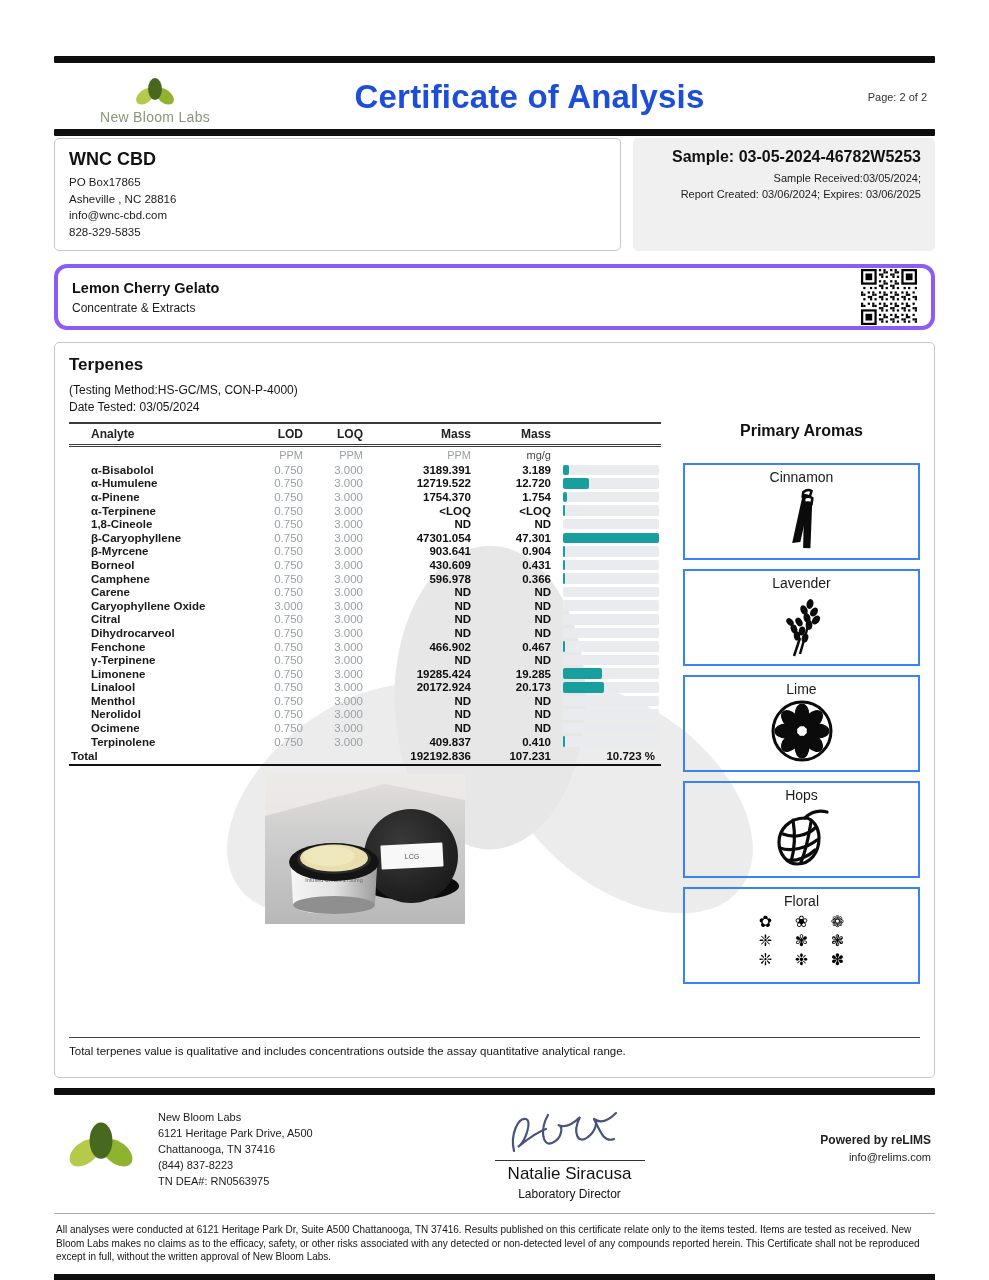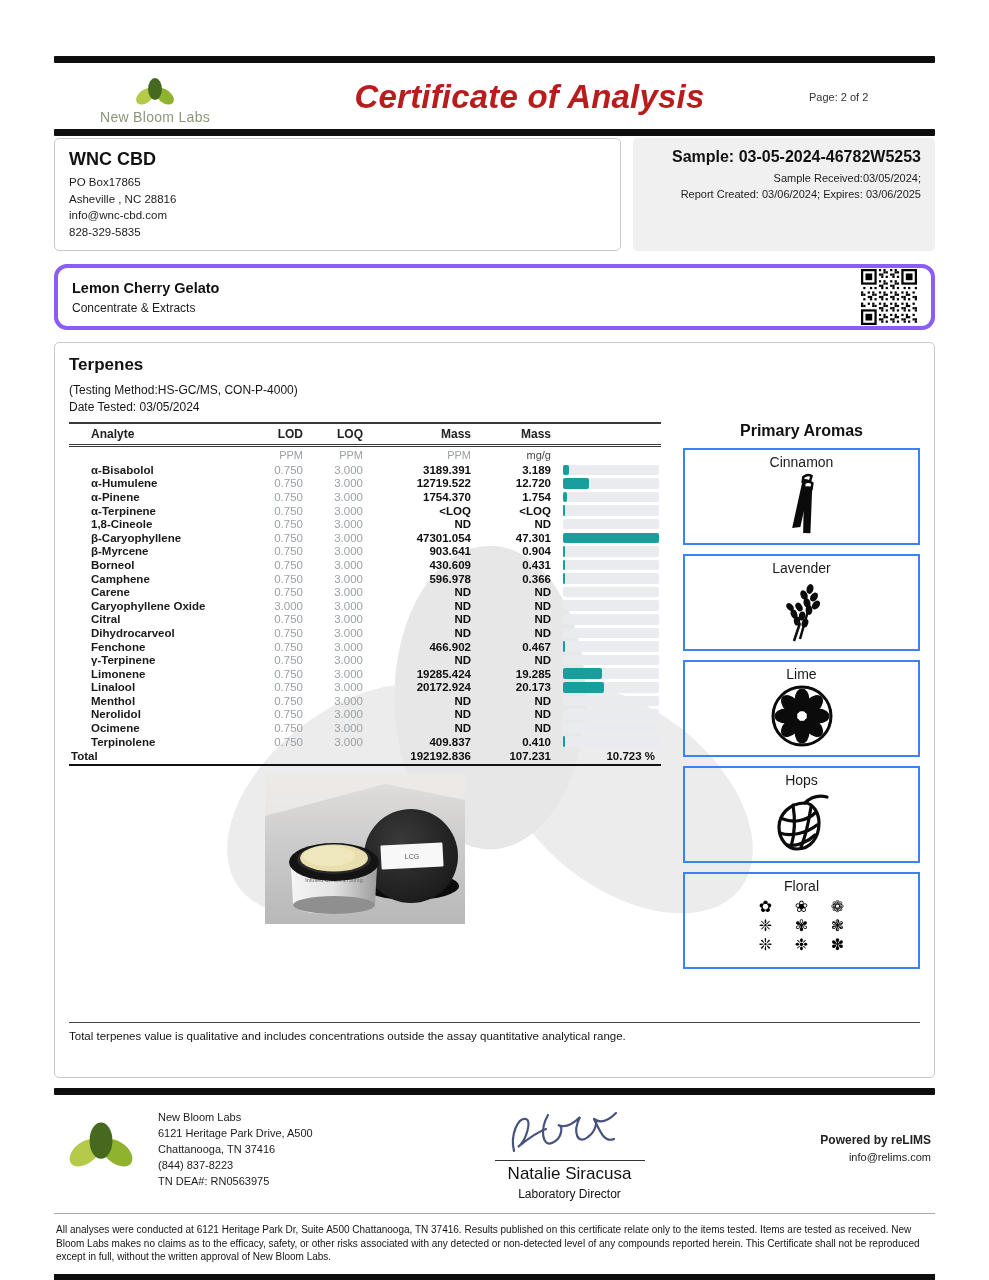--- a/index.html
+++ b/index.html
@@ -10,22 +10,22 @@
   
   .watermark { position:absolute; left:130px; top:340px; width:720px; height:760px; z-index:0; pointer-events:none; }
 
   .bar { background:#0e0e0e; height:7px; border-radius:1px; }
 
   
   .hdr-row { display:flex; align-items:center; padding:8px 6px 6px 6px; height:66px; }
   .logo-block { width:190px; text-align:center; }
   .logo-block svg { display:block; margin:0 auto; }
   .logo-text { font-size:14px; color:#8b9679; letter-spacing:.3px; margin-top:1px; }
-  .doc-title { flex:1; text-align:center; font-size:33px; font-weight:600; color:#b91c1c; letter-spacing:.2px;font-style:italic; }
-  .page-num { width:120px; font-size:11px; color:#333; padding-right:2px; }
+  .doc-title { flex:1; text-align:center; font-size:33px; font-weight:600; color:#1d4ed8; letter-spacing:.2px; }
+  .page-num { width:120px; text-align:right; font-size:11px; color:#333; padding-right:2px; }
 
   
   .boxes-row { display:flex; gap:12px; margin-top:2px; }
   .client-box { flex:1; border:1px solid #c9c9c9; border-radius:5px; padding:10px 14px; background:#fff; }
   .client-name { font-size:18px; font-weight:bold; margin-bottom:4px; }
   .client-line { font-size:11.5px; line-height:16.5px; color:#1c1c1c; }
   .sample-box { width:302px; background:#f0f0f0; border-radius:5px; padding:10px 14px; text-align:right; }
   .sample-id { font-size:16px; font-weight:bold; margin-bottom:4px; }
   .sample-line { font-size:11px; line-height:16px; color:#1c1c1c; }
 
@@ -56,21 +56,21 @@
   .tbl td.m { font-weight:bold; color:#0f0f0f; text-align:right; }
   .c-lod { width:60px; } .c-loq { width:60px; } .c-ppm { width:108px; } .c-mgg { width:80px; } .c-bar { width:104px; }
   td.barcell { padding-left:10px; }
   .track { width:96px; height:10.5px; background:#e9ebee; border-radius:2px; position:relative; }
   .fill { position:absolute; left:0; top:0; bottom:0; background:#199e9e; border-radius:2px; }
   .tbl tr.total { border-bottom:2.5px solid #111; }
   .tbl tr.total td { font-weight:bold; padding:2px; }
   .tbl tr.total td.pct { text-align:right; padding-right:6px; font-weight:bold; }
 
   
-  .aromas-title { text-align:center; font-size:16px; font-weight:bold; margin-bottom:8px; }
+  .aromas-title { text-align:center; font-size:16px; font-weight:bold; margin-bottom:23px; }
   .aroma-box { border:2px solid #3b82f6; height:97px; margin-bottom:9px; text-align:center; padding-top:4px; background:transparent; }
   .aroma-label { font-size:14px; color:#1a1a1a; }
   .aroma-icon { margin-top:1px; }
   .floral-grid { display:grid; grid-template-columns:repeat(3, 24px); justify-content:center; column-gap:12px; row-gap:0px; font-size:16px; line-height:19px; color:#000; margin-top:3px; }
 
   
   .photo { width:200px; height:150px; margin:8px 0 0 196px; }
 
   
   .note { margin-top:44px; border-top:1.5px solid #444; padding-top:7px; font-size:11.5px; color:#141414; }

